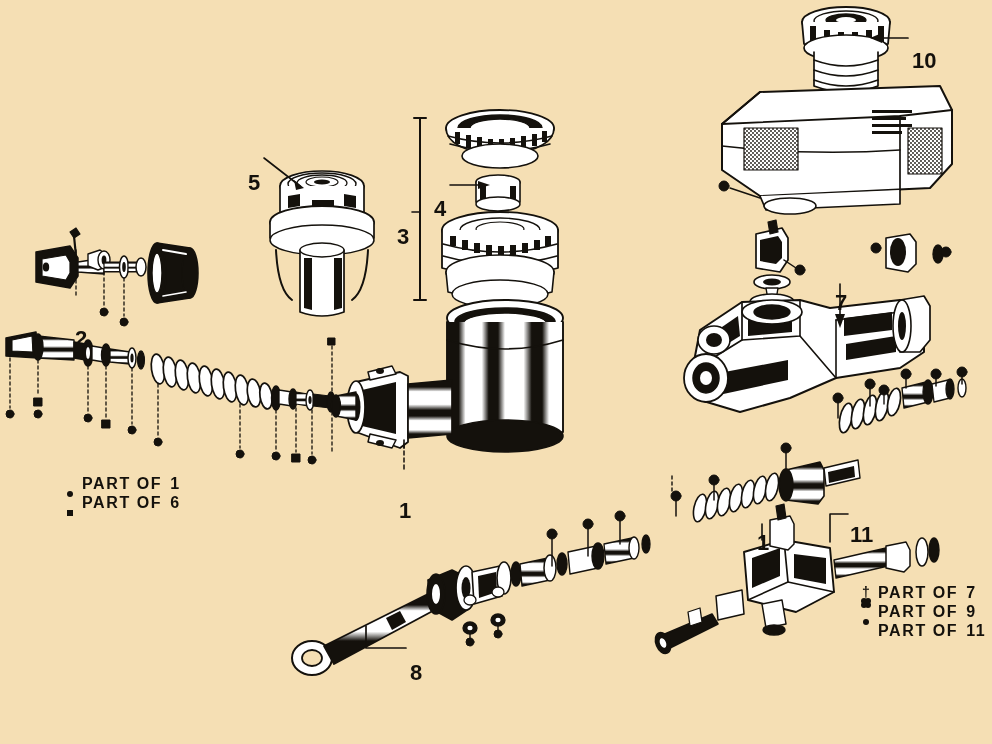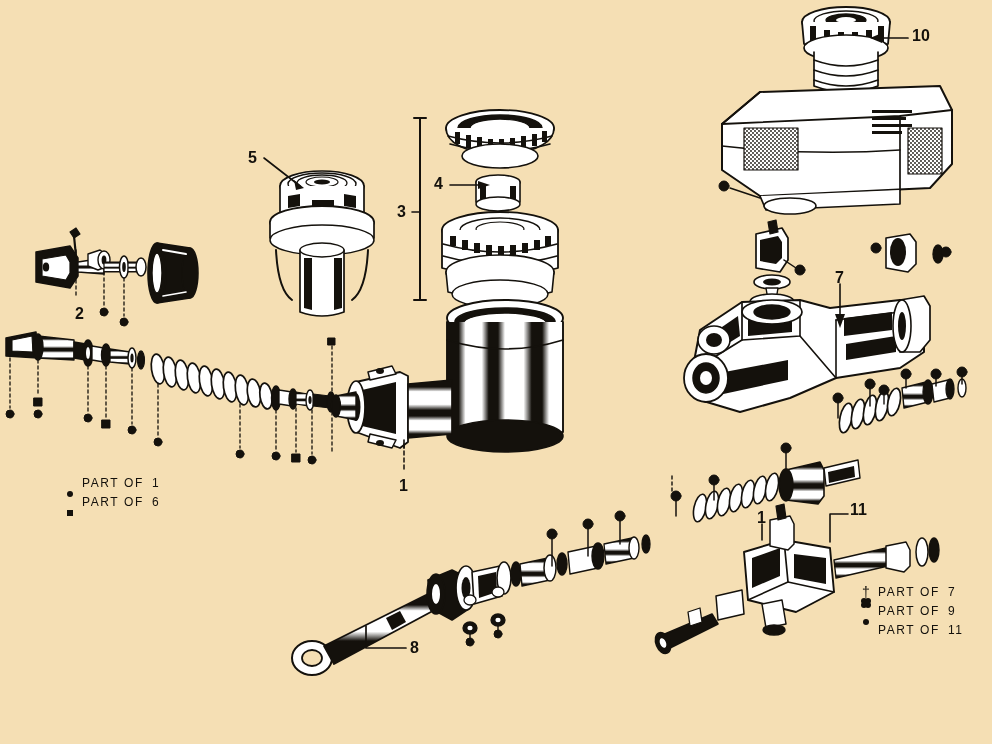--- a/index.html
+++ b/index.html
@@ -20,32 +20,33 @@
     position: absolute;
     left: 0; top: 0;
     width: 992px;
     height: 744px;
   }
   .callout {
     position: absolute;
     color: #14110c;
     font-family: "Liberation Sans", sans-serif;
     font-weight: bold;
-    font-size: 16px;
+    font-size: 22px;
     line-height: 1;
     letter-spacing: 0px;
     white-space: nowrap;
     user-select: none;
+    margin-top: 22px;
   }
   .legend {
     position: absolute;
     color: #14110c;
     font-family: "Liberation Sans", sans-serif;
-    font-size: 12px;
-    font-weight: normal;
+    font-size: 16px;
+    font-weight: bold;
     letter-spacing: 1.6px;
     white-space: nowrap;
     line-height: 19px;
   }
   .legend-row {
     display: flex;
     align-items: center;
     height: 19px;
   }
   .legend-marker {

